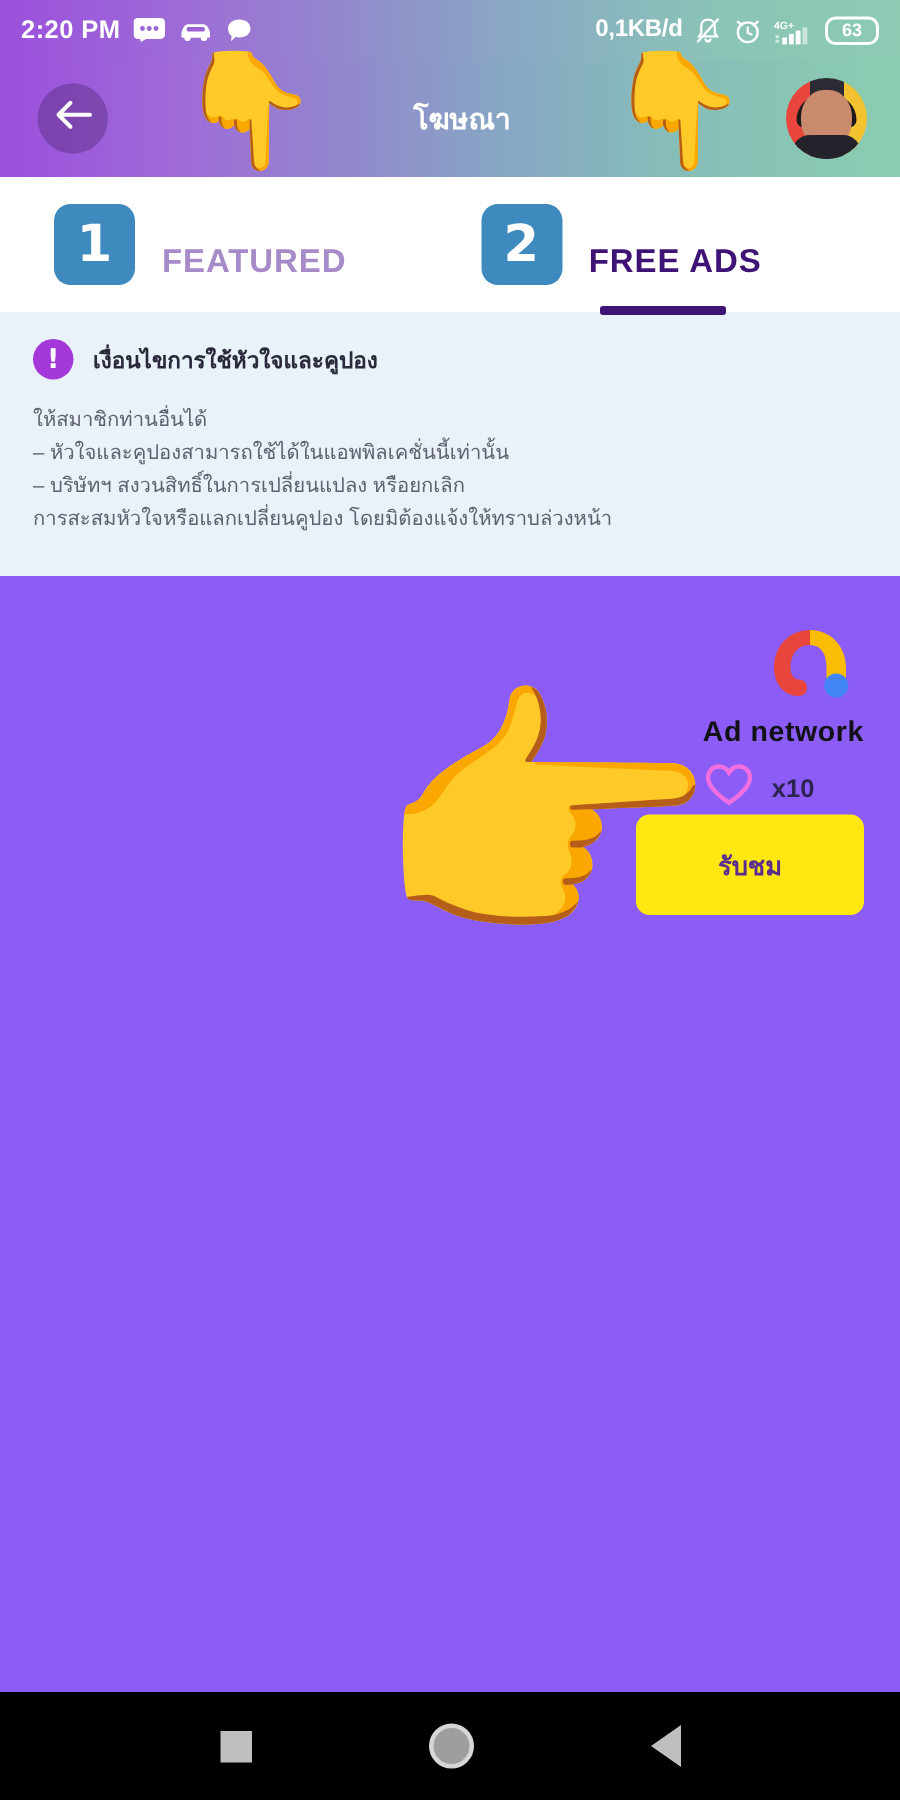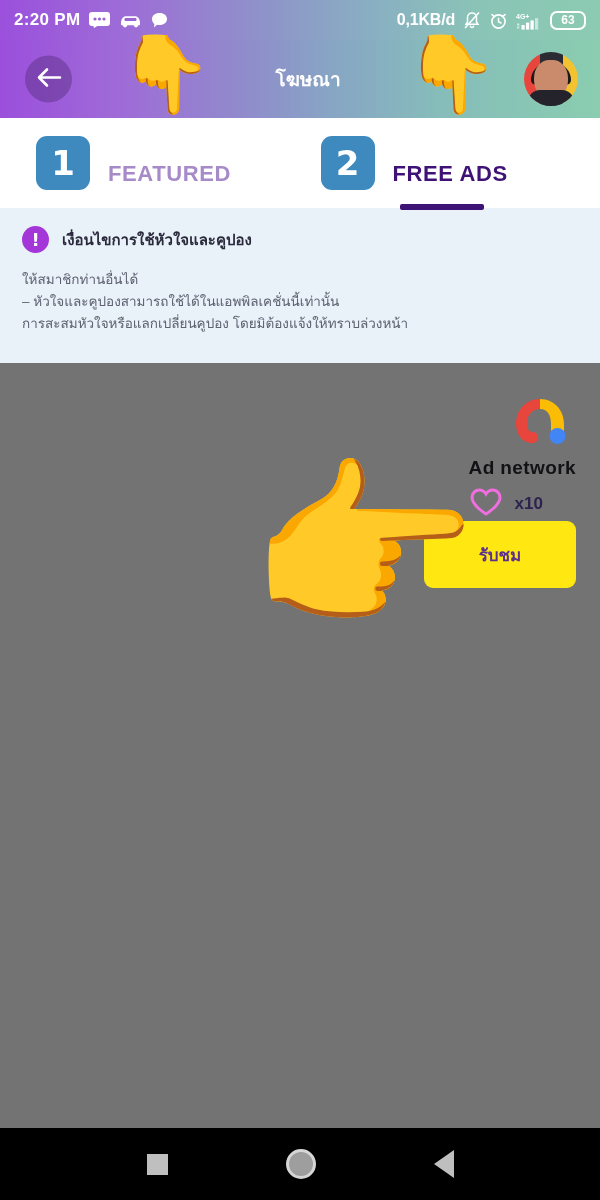--- a/index.html
+++ b/index.html
@@ -2,21 +2,21 @@
 <html><head>
 <meta charset="utf-8">
 <style>
   * { margin:0; padding:0; box-sizing:border-box; }
   html, body {
     width:600px; height:1200px;
     background:#ffffff;
     font-family:"Liberation Sans", sans-serif;
     overflow:hidden;
   }
-  .phone { position:relative; width:600px; height:1200px; background:#737373; }
+  .phone { position:relative; width:600px; height:1200px; background:#8b5cf6; }
 
   
   .statusbar {
     position:relative; height:40px; width:100%;
     background:linear-gradient(90deg,#9B50DC 0%,#9D6ED6 22%,#8E95C9 45%,#89AFC2 62%,#8AC4B6 80%,#8CCBB2 100%);
     display:flex; align-items:center; justify-content:space-between;
     padding:0 14px; color:#fff;
   }
   .sb-left { display:flex; align-items:center; gap:9px; }
   .sb-right { display:flex; align-items:center; gap:8px; }
@@ -221,20 +221,21 @@
     </div>
   </div>
 
   <div class="banner">
     <div class="banner-head">
       <div class="info-icon">!</div>
       <div class="banner-title">เงื่อนไขการใช้หัวใจและคูปอง</div>
     </div>
     <div class="banner-line">ให้สมาชิกท่านอื่นได้</div>
     <div class="banner-line">– หัวใจและคูปองสามารถใช้ได้ในแอพพิลเคชั่นนี้เท่านั้น</div>
+    <div class="banner-line">– บริษัทฯ สงวนสิทธิ์ในการเปลี่ยนแปลง หรือยกเลิก</div>
     <div class="banner-line">การสะสมหัวใจหรือแลกเปลี่ยนคูปอง โดยมิต้องแจ้งให้ทราบล่วงหน้า</div>
   </div>
 
   <div class="adrow">
     <div class="adlogo">
       <svg width="72" height="72" viewBox="0 0 72 72">
         <path d="M36 14 C22 14 12 25 12 39 C12 50 19 58 28 58 C31.5 58 34 56 34 52.5 C34 49 31.5 47 28.5 47 C25 47 23 43.5 23 39 C23 29.5 28.5 24 36 24 Z" fill="#E8453C"></path>
         <path d="M36 14 C50 14 60 25 60 39 L60 46 C60 49.5 57 52 53.5 52 C50 52 47 49.5 47 46 L47 39 C47 29.5 43 24 36 24 Z" fill="#FBBC05"></path>
         <circle cx="53.5" cy="51" r="8" fill="#4285F4"></circle>
       </svg>

